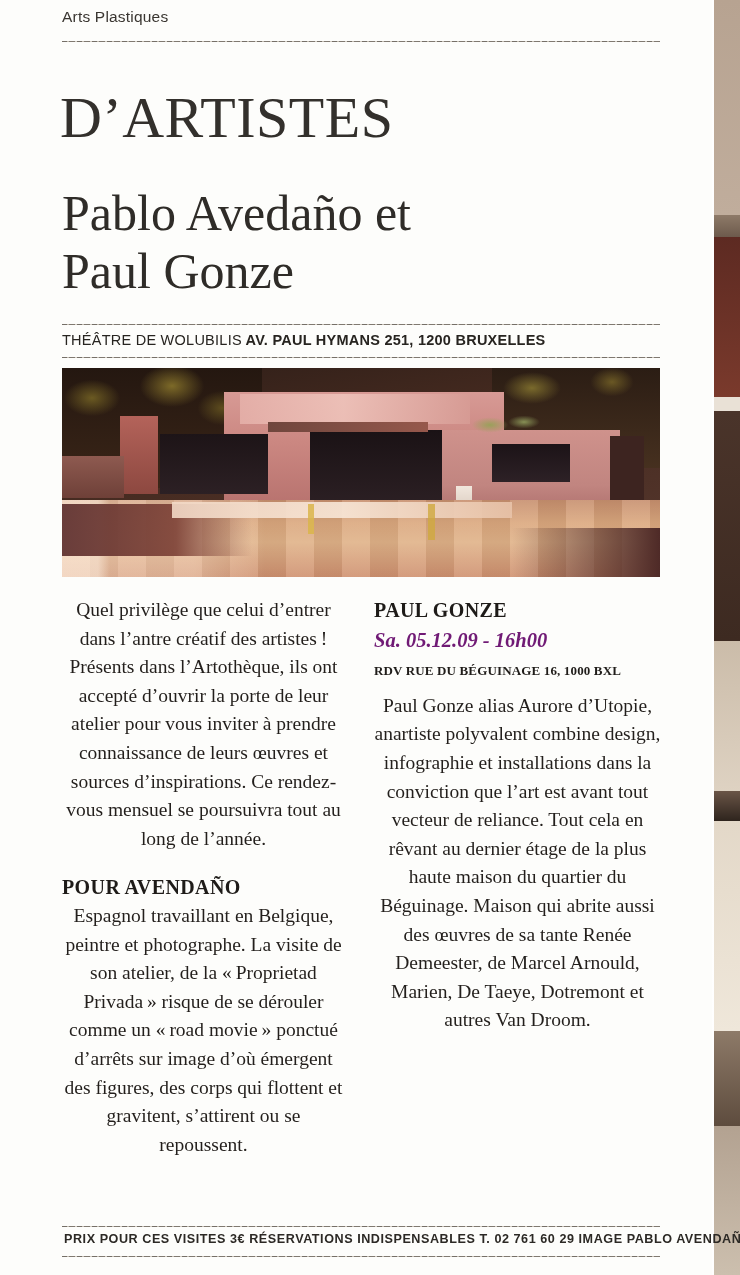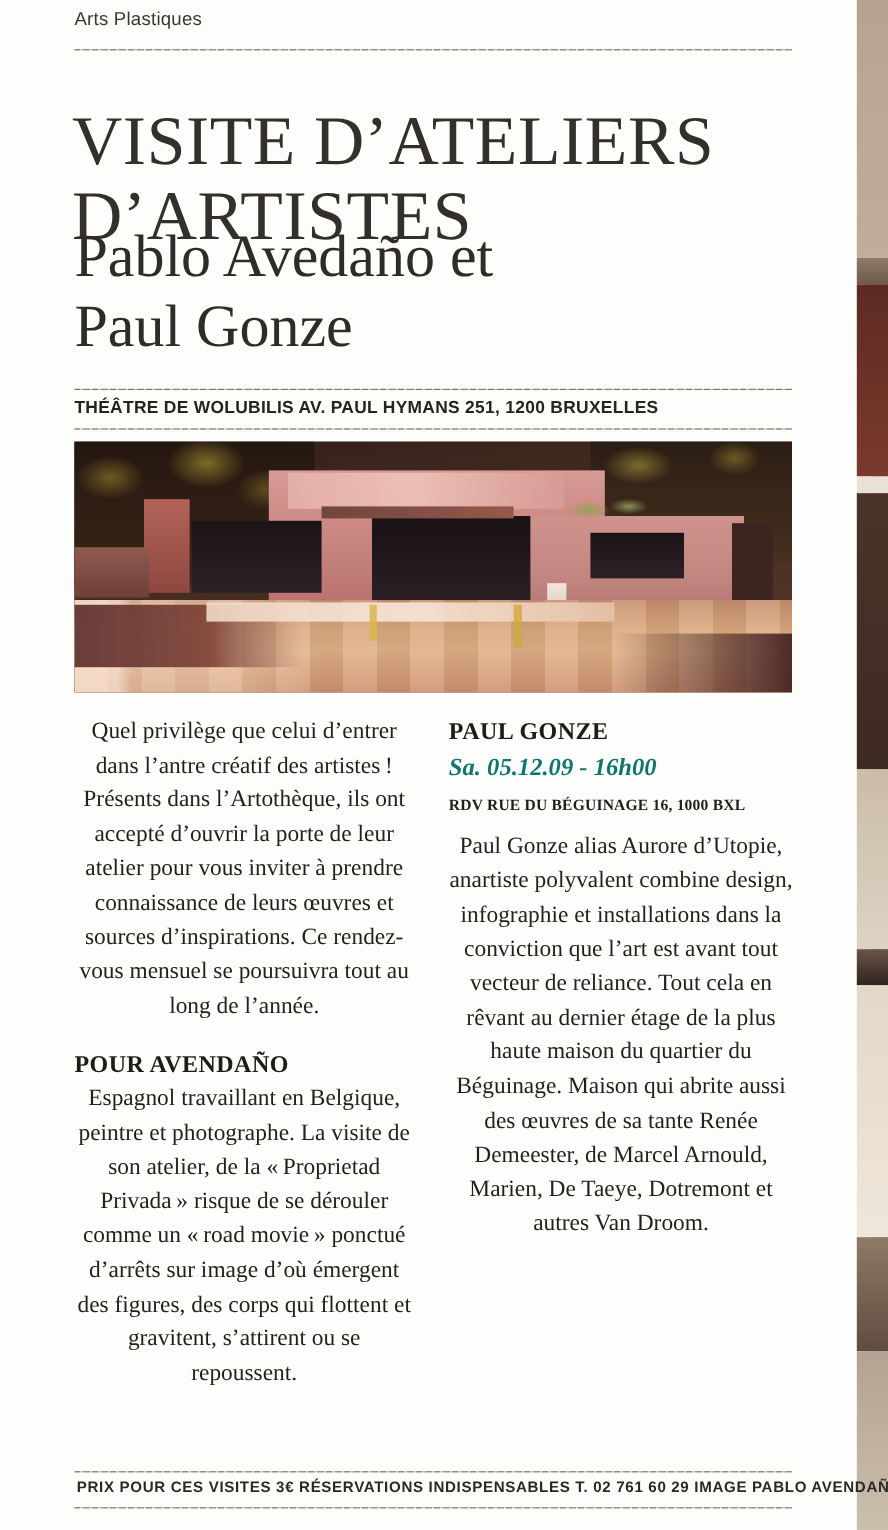--- a/index.html
+++ b/index.html
@@ -99,21 +99,21 @@
     position: absolute;
     left: 62px;
     top: 332px;
     font-family: "Liberation Sans", sans-serif;
     font-size: 14.5px;
     font-weight: bold;
     letter-spacing: 0.25px;
     color: #272420;
     white-space: nowrap;
   }
-  .venue .vplace { font-weight: bold; }
+  .venue .vplace { font-weight: normal; }
   .venue .vaddr { font-weight: bold; }
 
   
   .artwork {
     position: absolute;
     left: 62px;
     top: 368px;
     width: 598px;
     height: 209px;
     overflow: hidden;
@@ -141,21 +141,21 @@
     font-weight: bold;
     letter-spacing: 0.4px;
     color: #1e1b18;
     margin-top: 20px;
   }
   .art-date {
     font-family: "Liberation Serif", serif;
     font-style: italic;
     font-weight: bold;
     font-size: 20.5px;
-    color: #0f766e;
+    color: #701a75;
     margin-top: 1px;
   }
   .art-rdv {
     font-family: "Liberation Serif", serif;
     font-weight: bold;
     font-size: 13px;
     letter-spacing: 0.15px;
     color: #201d1a;
     margin-top: 3px;
     margin-bottom: 6px;
@@ -193,21 +193,20 @@
       <div class="edge-band" style="top:1031px;height:95px;background:linear-gradient(to bottom,#8d7a68,#5e4c3e);"></div>
       <div class="edge-band" style="top:1126px;height:149px;background:linear-gradient(to bottom,#b3a291,#ccbfae);"></div>
     </div>
   </div>
 
   <div class="kicker">Arts Plastiques</div>
 
   <div class="rule" style="left:62px;top:41px;width:598px;"></div>
 
   <h1 class="headline">
-    <span class="l1">VISITE D’ATELIERS</span>
     <span class="l2">D’ARTISTES</span>
   </h1>
 
   <div class="subhead">
     <span>Pablo Avedaño et</span>
     <span>Paul Gonze</span>
   </div>
 
   <div class="rule" style="left:62px;top:324px;width:598px;"></div>
 

